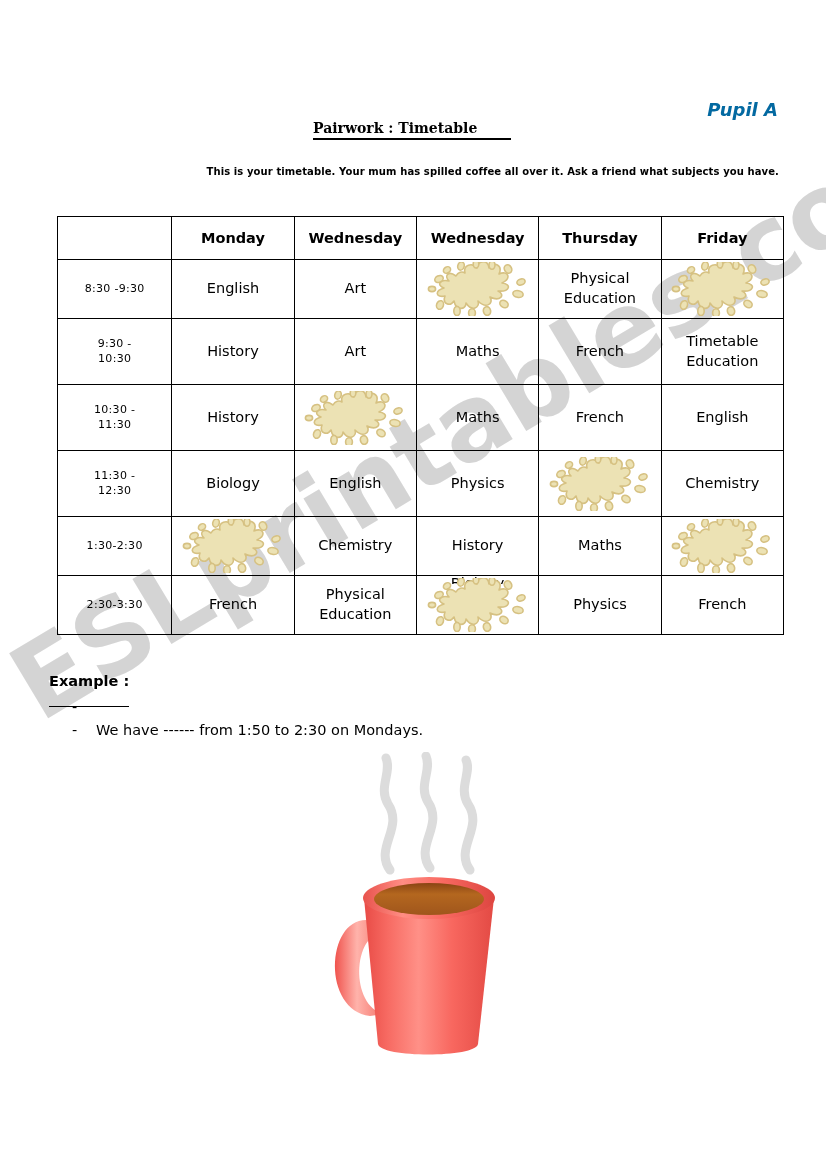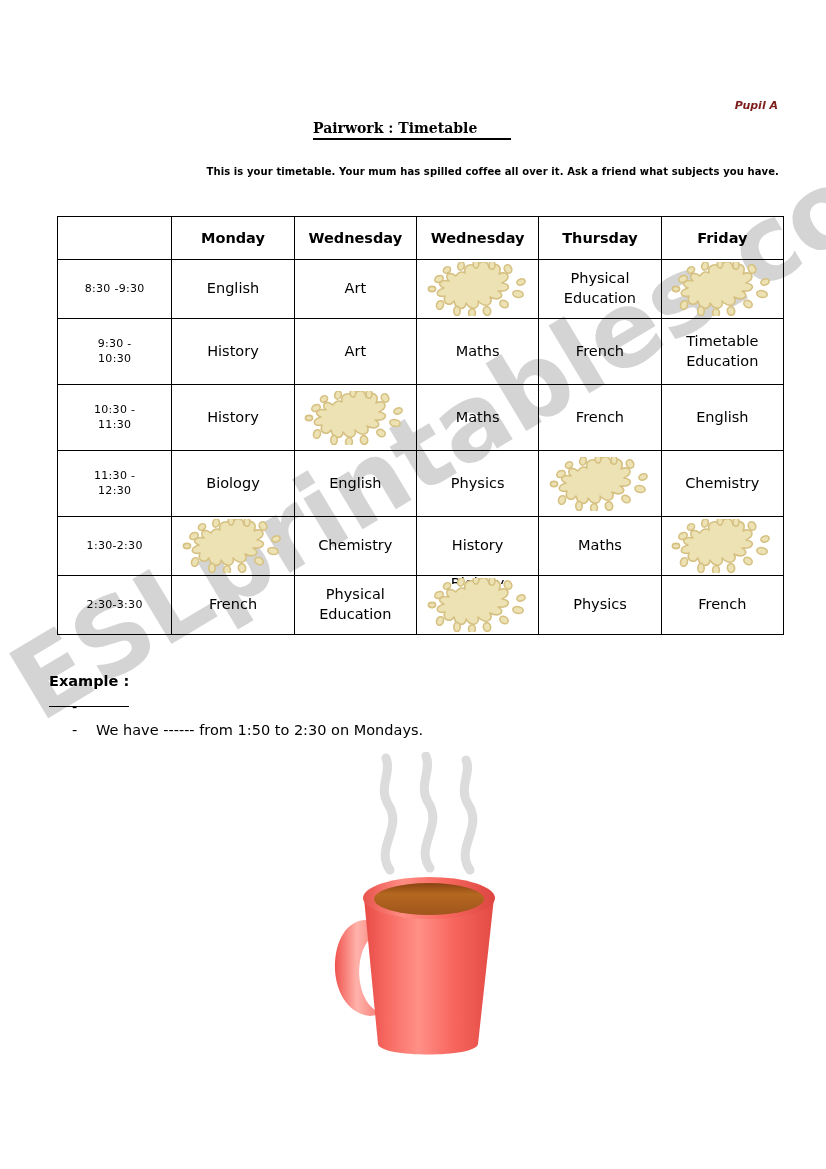--- a/index.html
+++ b/index.html
@@ -42,24 +42,24 @@
     pointer-events: none;
     z-index: 5;
   }
 
   
   .pupil-label {
     position: absolute;
     right: 48px;
     top: 99px;
     font-family: "DejaVu Sans", sans-serif;
-    font-size: 11px;
+    font-size: 18px;
     font-style: italic;
     font-weight: 600;
-    color: #7f1d1d;
+    color: #0369a1;
     z-index: 10;
   }
 
   .doc-title {
     position: absolute;
     left: 313px;
     top: 120px;
     font-family: "DejaVu Serif", serif;
     font-size: 14px;
     font-weight: bold;

